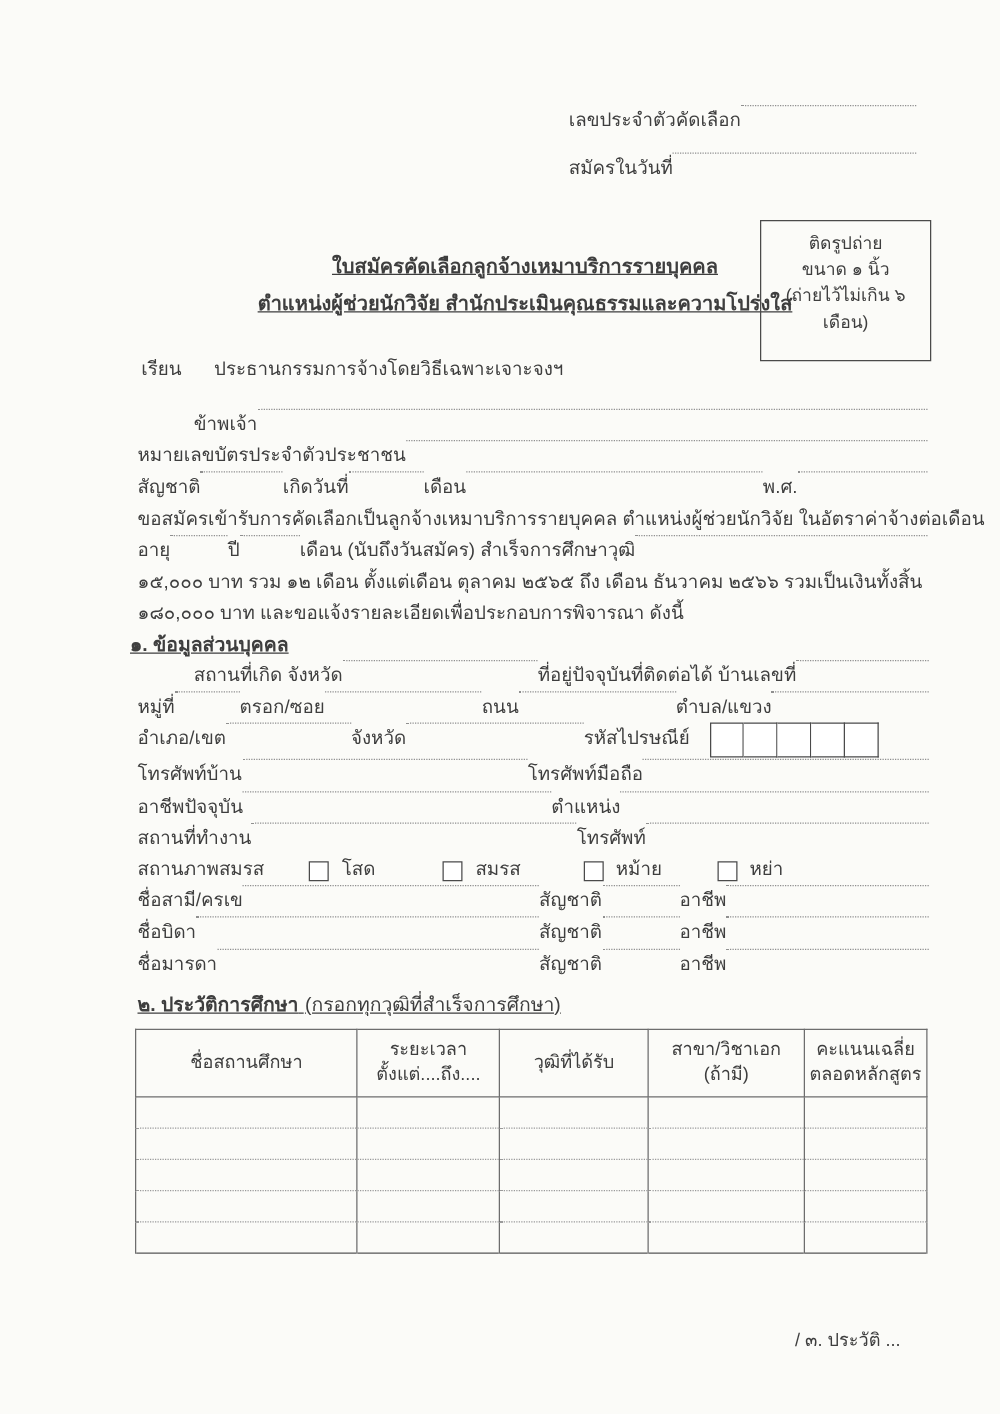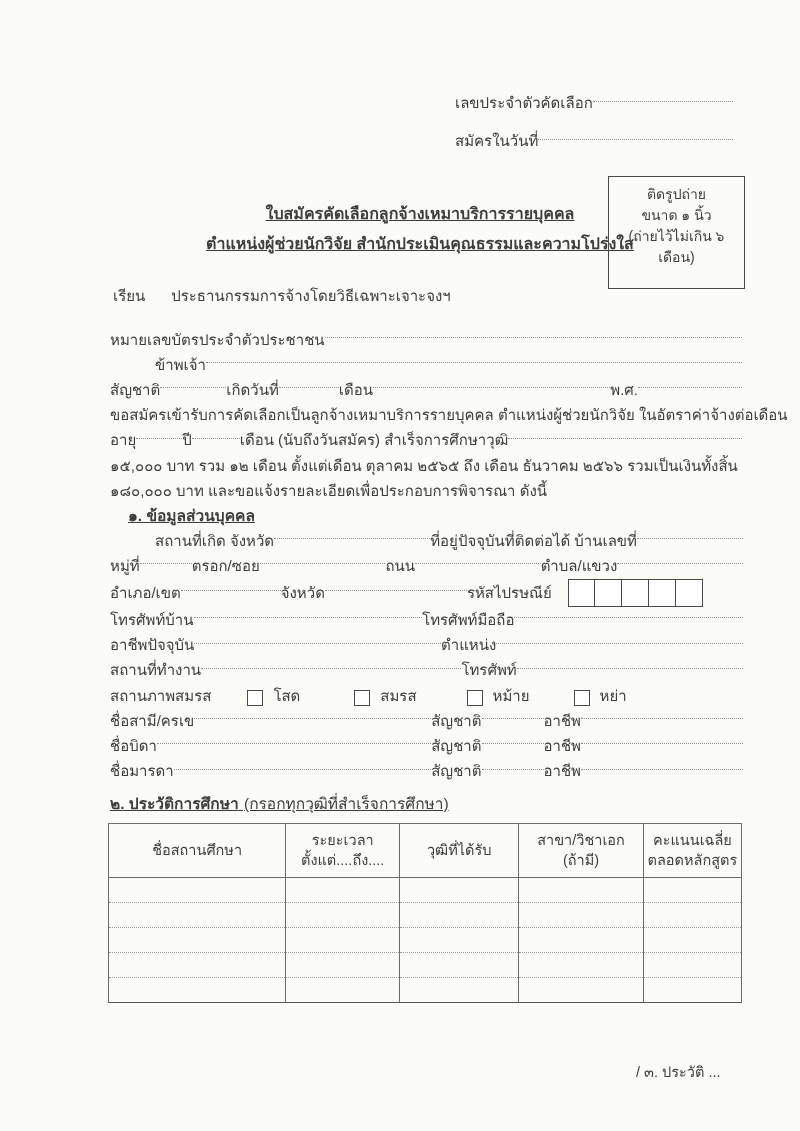--- a/index.html
+++ b/index.html
@@ -9,21 +9,21 @@
     background: #fbfbf8;
     color: #3e3e3e;
     font-family: "Liberation Sans", sans-serif;
     font-size: 15px;
     overflow: hidden;
   }
   .abs { position: absolute; }
   .bold { font-weight: bold; text-decoration: underline; }
   .line {
     display: flex;
-    align-items: center;
+    align-items: flex-start;
     height: 25.2px;
     white-space: nowrap;
   }
   .lbl { white-space: nowrap; }
   .dots {
     border-bottom: 1.6px dotted #8f8f8f;
     margin: 0 0 4px 0;
     height: 1px;
   }
   .dots.flex { flex: 1 1 auto; }
@@ -39,21 +39,21 @@
     text-align: center;
     font-size: 14px;
     line-height: 1.5;
     padding-top: 7px;
   }
   
   #salutation { top: 283px; left: 113px; }
   #salutation .val { margin-left: 26px; }
   
   #intro   { top: 327px; left: 110px; width: 632px; }
-  #sec1-heading { top: 503px; left: 128px; font-size: 15.5px; }
+  #sec1-heading { top: 503px; left: 104px; font-size: 15.5px; }
   #sec1    { top: 528px; left: 110px; width: 633px; }
   #sec2-heading { top: 791px; left: 110px; font-size: 15.5px; }
   #sec2-heading .note { font-weight: normal; margin-left: 1px; }
   .indent { width: 45px; flex: 0 0 45px; }
   
   .pc-row { display: flex; margin-left: 16px; }
   .pc-box {
     width: 27px; height: 28px;
     border: 1.5px solid #4a4a4a;
     border-left: none;
@@ -115,26 +115,26 @@
   <div>เดือน)</div>
 </div>
 
 <div id="salutation" class="abs line">
   <span class="lbl">เรียน</span>
   <span class="lbl val">ประธานกรรมการจ้างโดยวิธีเฉพาะเจาะจงฯ</span>
 </div>
 
 <div id="intro" class="abs">
   <div class="line">
-    <span class="lbl">หมายเลขบัตรประจำตัวประชาชน</span>
-    <span class="dots flex"></span>
-  </div>
-  <div class="line">
     <span class="indent"></span>
     <span class="lbl">ข้าพเจ้า</span>
+    <span class="dots flex"></span>
+  </div>
+  <div class="line">
+    <span class="lbl">หมายเลขบัตรประจำตัวประชาชน</span>
     <span class="dots flex"></span>
   </div>
   <div class="line">
     <span class="lbl">สัญชาติ</span>
     <span class="dots" style="width:66px"></span>
     <span class="lbl">เกิดวันที่</span>
     <span class="dots" style="width:60px"></span>
     <span class="lbl">เดือน</span>
     <span class="dots flex"></span>
     <span class="lbl">พ.ศ.</span>

